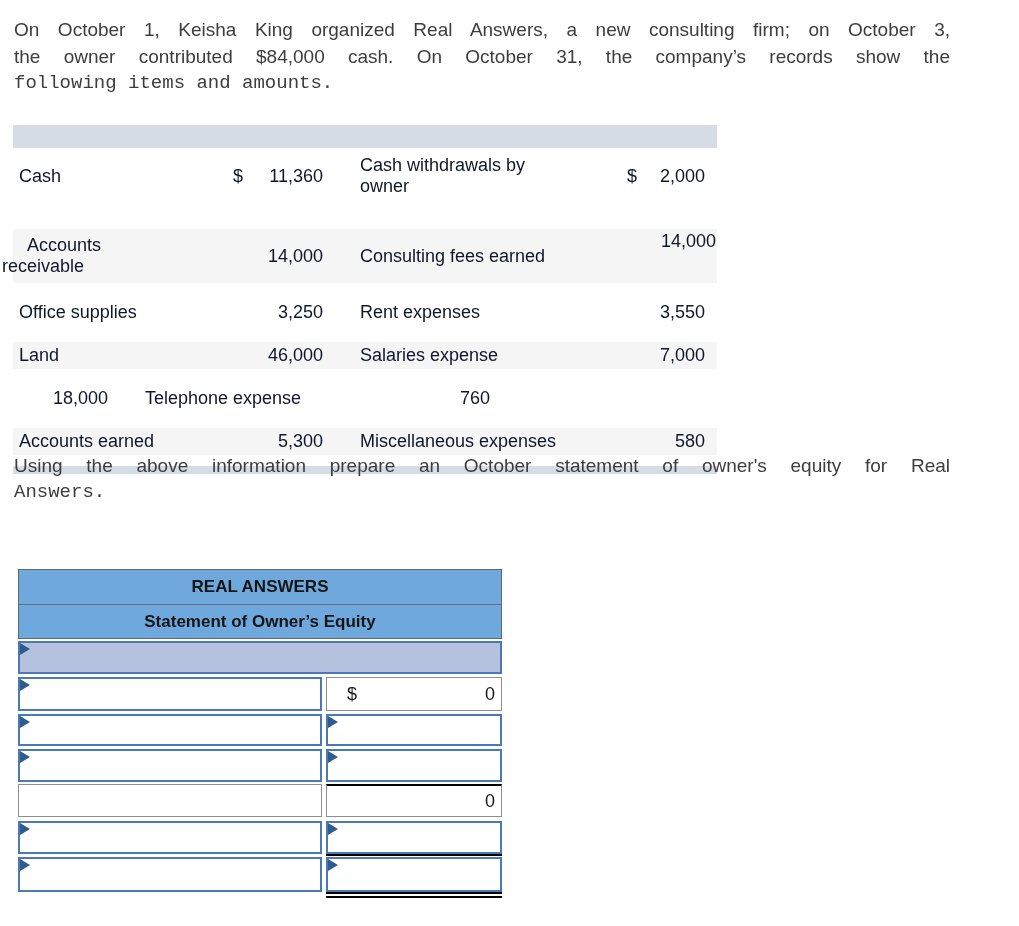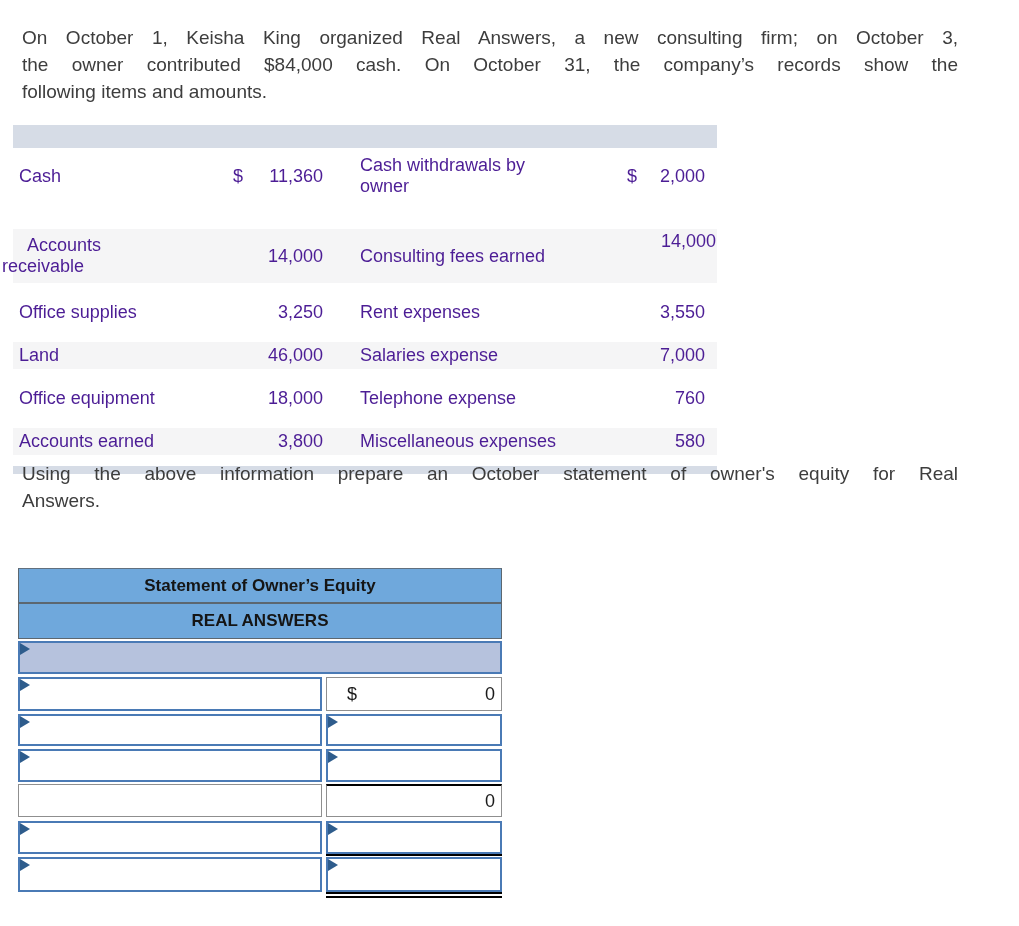--- a/index.html
+++ b/index.html
@@ -2,30 +2,30 @@
 <html><head>
 <meta charset="utf-8">
 <style>
   html,body { margin:0; padding:0; background:#ffffff; }
   .page {
     position:relative; width:1019px; height:926px; background:#fff;
     font-family:"Liberation Sans", sans-serif; overflow:hidden;
   }
 
   
-  .para { position:absolute; left:14px; width:936px; margin:8px;
+  .para { position:absolute; left:14px; width:936px; margin:0;
           font-size:19px; line-height:27px; color:#3d3d3d; }
   .para-intro { top:16px; }
   .para-instruction { top:452px; }
   .jline { display:block; text-align:justify; text-align-last:justify; }
-  .jline.last { text-align:left; text-align-last:left; }
+  .jline.last { text-align:left; text-align-last:left;font-family:Liberation Mono, monospace; }
 
   
   .acct { position:absolute; left:13px; top:125px; width:704px;
-          font-size:18px; color:#4c1d95; }
+          font-size:18px; color:#0f172a; }
   .bar { background:#d6dce6; }
   .bar-top { height:23px; }
   .bar-bot { height:8px; margin-top:11px; }
   .trow { display:flex; }
   .trow.alt { background:#f5f5f6; }
   .c { display:flex; align-items:center; box-sizing:border-box; }
   .lbl-l { width:215px; padding-left:0; }
   .lbl-l .t { display:inline-block; max-width:168px; text-indent:6px; }
   .lbl-l .t.outdent { margin-left:-11px; text-indent:25px; max-width:178px; }
   .amt-l { width:100px; padding:0 5px; justify-content:space-between; }
@@ -147,44 +147,41 @@
       <div class="c lbl-r">
           <span class="t">Salaries expense</span>
         </div>
       <div class="c amt-r">
           <span class="cur"></span>
           <span class="val">7,000</span>
         </div>
     </div>
 
     <div class="trow r5">
-      <div class="c lbl-l">
-          <span class="t">Office equipment</span>
-        </div>
       <div class="c amt-l">
           <span class="cur"></span>
           <span class="val">18,000</span>
         </div>
       <div class="c gapcol"></div>
       <div class="c lbl-r">
           <span class="t">Telephone expense</span>
         </div>
       <div class="c amt-r">
           <span class="cur"></span>
           <span class="val">760</span>
         </div>
     </div>
 
     <div class="trow r6 alt">
       <div class="c lbl-l">
           <span class="t">Accounts earned</span>
         </div>
       <div class="c amt-l">
           <span class="cur"></span>
-          <span class="val">3,800</span>
+          <span class="val">5,300</span>
         </div>
       <div class="c gapcol"></div>
       <div class="c lbl-r">
           <span class="t">Miscellaneous expenses</span>
         </div>
       <div class="c amt-r">
           <span class="cur"></span>
           <span class="val">580</span>
         </div>
     </div>
@@ -192,22 +189,22 @@
 
     <div class="bar bar-bot"></div>
   </div>
 
   <p class="para para-instruction">
     <span class="jline">Using the above information prepare an October statement of owner's equity for Real</span>
     <span class="jline last">Answers.</span>
   </p>
 
   <div class="ws">
+    <div class="fh fh1">REAL ANSWERS</div>
     <div class="fh fh2">Statement of Owner’s Equity</div>
-    <div class="fh fh1">REAL ANSWERS</div>
 
     <div class="cell inp fill full">
       <span class="tri"></span>
     </div>
 
     <div class="wsrow rowA">
       <div class="cell inp lc">
           <span class="tri"></span>
         </div>
       <div class="cell static rc">

